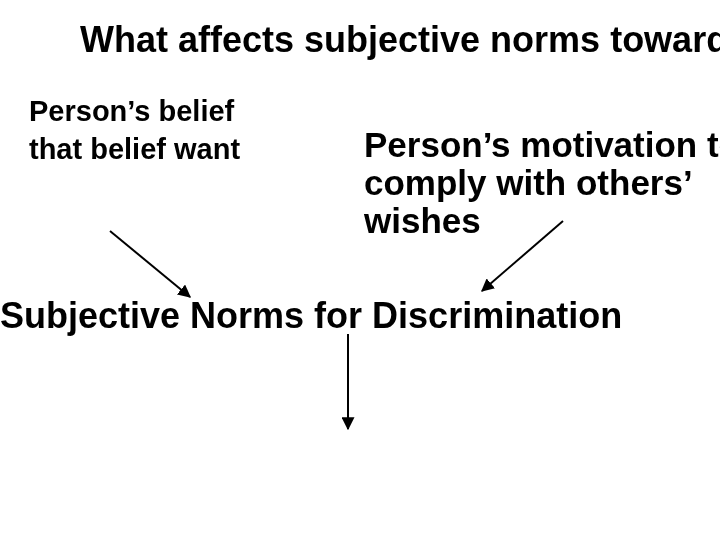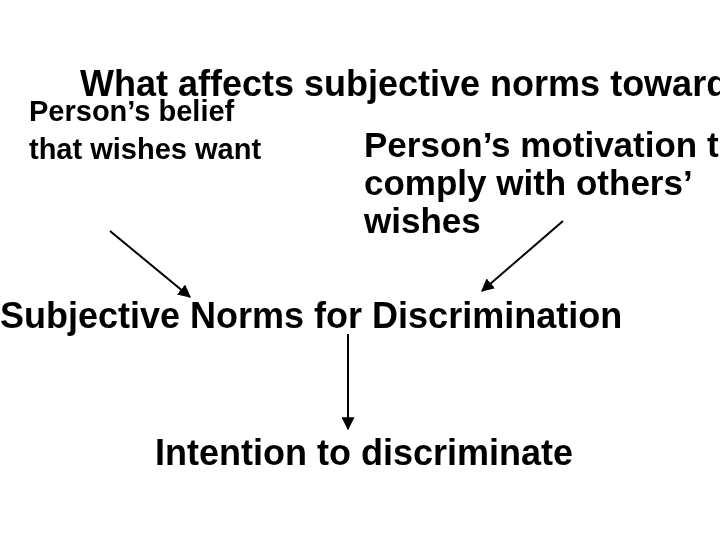--- a/index.html
+++ b/index.html
@@ -16,21 +16,20 @@
   }
   .slide-title {
     position: absolute;
     left: 80px;
     top: 23px;
     width: 640px;
     text-align: left;
     font-size: 36px;
     line-height: 33px;
     white-space: nowrap;
-    margin-top: 44px;
   }
   .belief-node {
     position: absolute;
     left: 29px;
     top: 92px;
     font-size: 29px;
     line-height: 38px;
     white-space: nowrap;
   }
   .motivation-node {
@@ -76,32 +75,31 @@
 <body>
 
 <div class="slide" style="background: rgb(255, 255, 255); color: rgb(0, 0, 0);">
 
   <div class="slide-title">
     <div>What affects subjective norms toward</div>
   </div>
 
   <div class="belief-node">
     <div>Person’s belief</div>
-    <div>that wishes want</div>
+    <div>that belief want</div>
   </div>
 
   <div class="motivation-node">
     <div>Person’s motivation to</div>
     <div>comply with others’</div>
     <div>wishes</div>
   </div>
 
   <div class="norms-node">Subjective Norms for Discrimination</div>
 
-  <div class="intention-node">Intention to discriminate</div>
 
   <svg class="arrows-layer" viewBox="0 0 720 540" xmlns="http://www.w3.org/2000/svg">
     <defs>
       <marker id="arrowhead" viewBox="0 0 10 10" refX="9" refY="5" markerWidth="6.5" markerHeight="6.5" orient="auto">
         <path d="M 0 0 L 10 5 L 0 10 z" fill="#000000"></path>
       </marker>
     </defs>
   <line x1="110" y1="231" x2="190" y2="297" marker-end="url(#arrowhead)" style="stroke: rgb(0, 0, 0);"></line>
       <line x1="563" y1="221" x2="482" y2="291" marker-end="url(#arrowhead)" style="stroke: rgb(0, 0, 0);"></line>
       <line x1="348" y1="334" x2="348" y2="429" marker-end="url(#arrowhead)" style="stroke: rgb(0, 0, 0);"></line>

